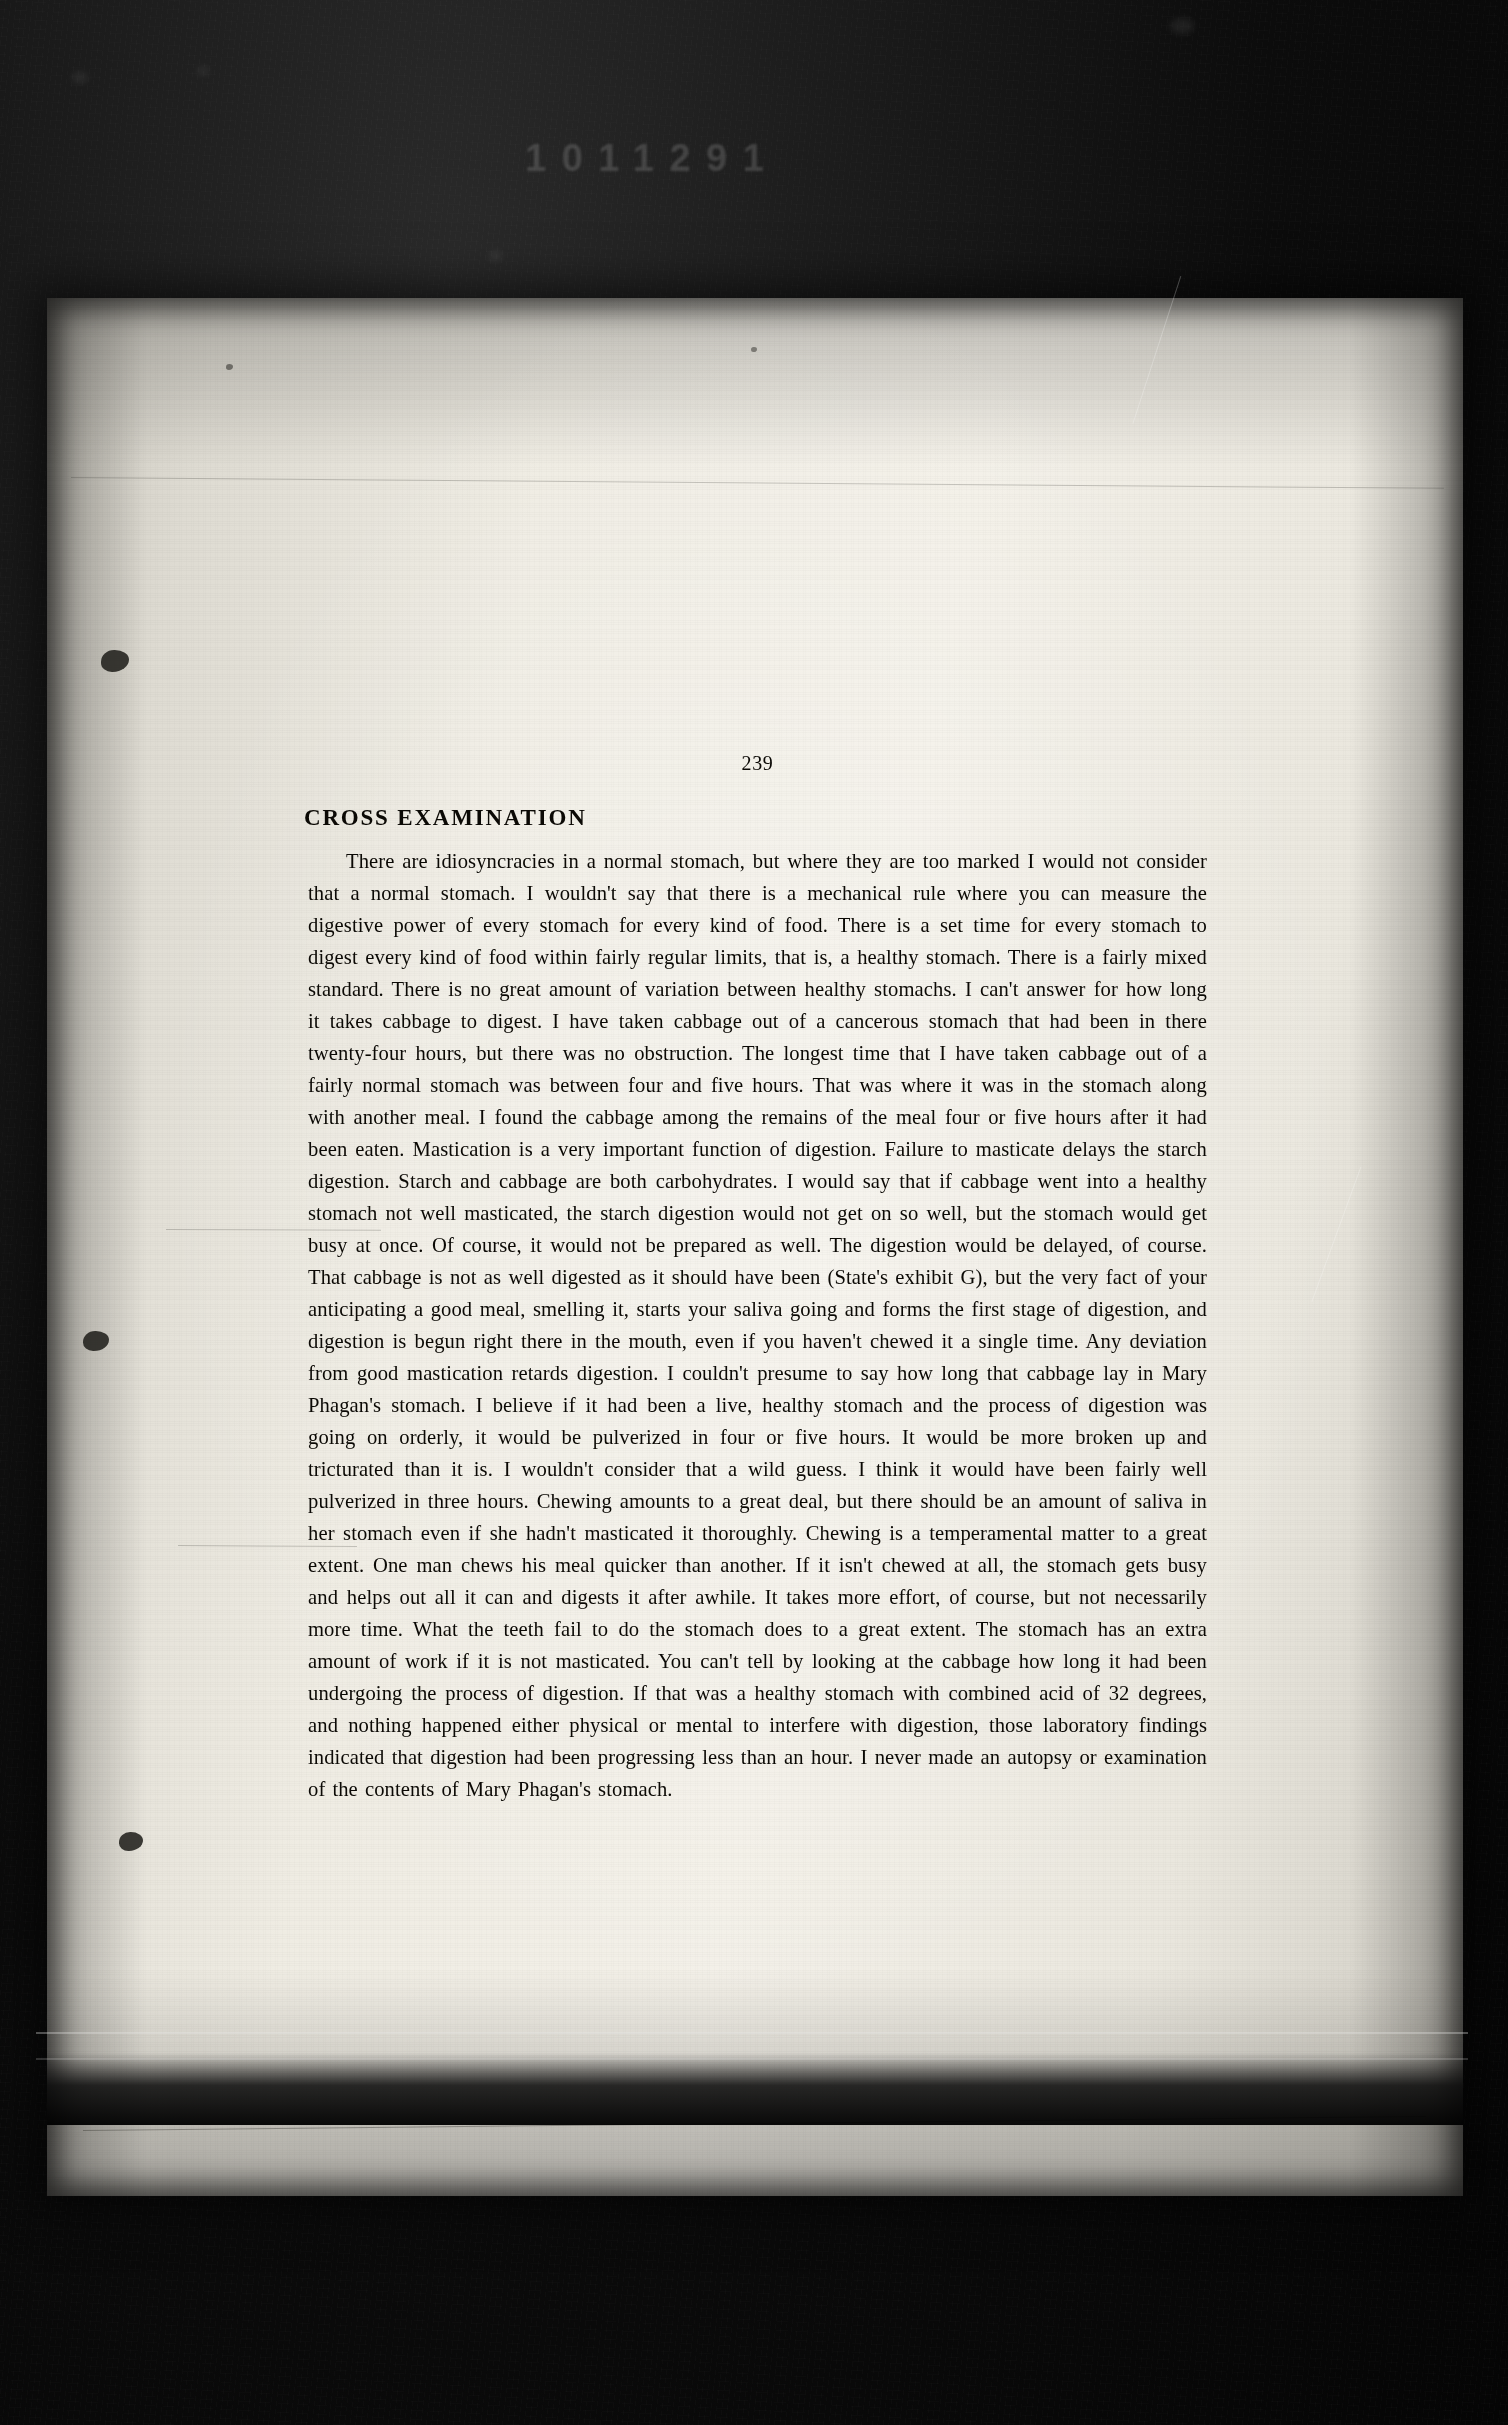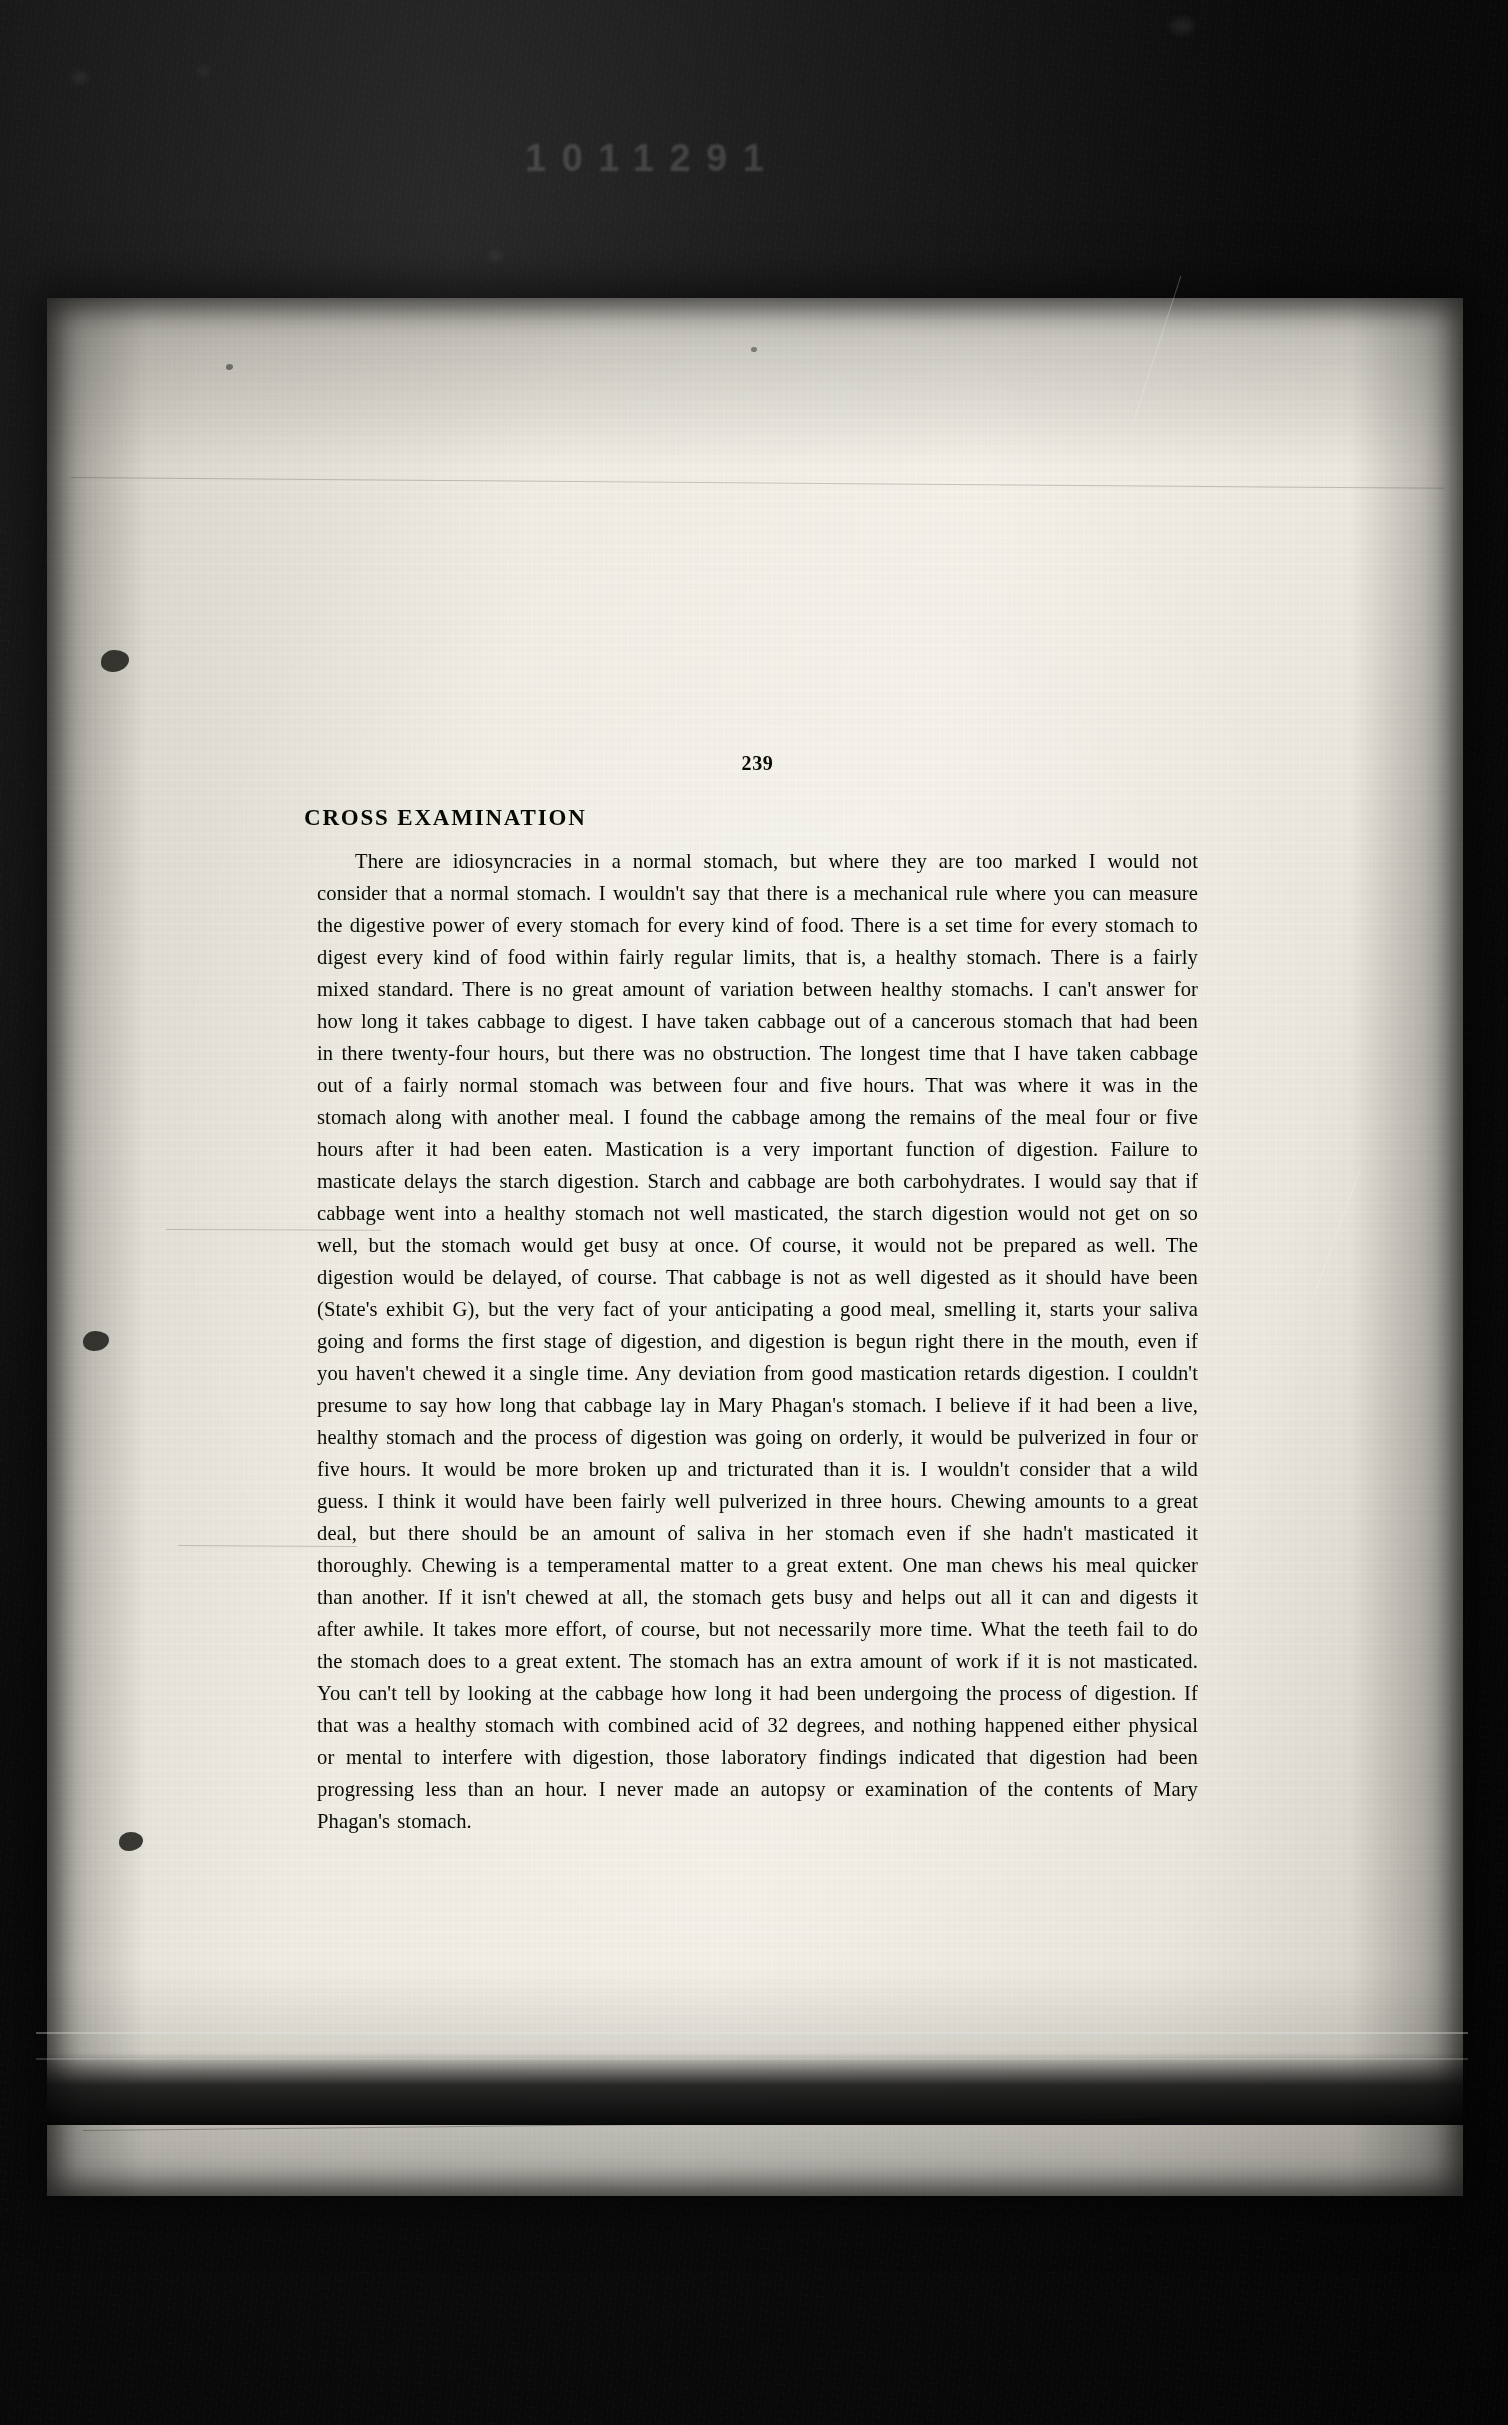--- a/index.html
+++ b/index.html
@@ -110,37 +110,37 @@
     color: #14120e;
   }
   .folio {
     position: absolute;
     left: 0;
     top: 0;
     width: 907px;
     text-align: center;
     font-family: "Liberation Serif", serif;
     font-size: 20px;
-    font-weight: bold;
+    font-weight: normal;
     letter-spacing: 0.6px;
   }
   .heading {
     text-align: left;
     font-family: "Liberation Serif", serif;
     font-weight: bold;
     font-size: 23px;
     letter-spacing: 1.8px;
     margin: 53px 0 14.3px 0;
   }
   .heading.second {
     margin: 39px 0 15.5px 0;
     font-size: 21.5px;
   }
   p.body {
-    margin: 13px;
+    margin: 4px;
     font-size: 20.6px;
     line-height: 32px;
     text-align: justify;
     text-justify: inter-word;
     text-indent: 38px;
     font-family: "Liberation Serif", serif;
     letter-spacing: 0.1px;
     word-spacing: 1.8px;
   }
   

